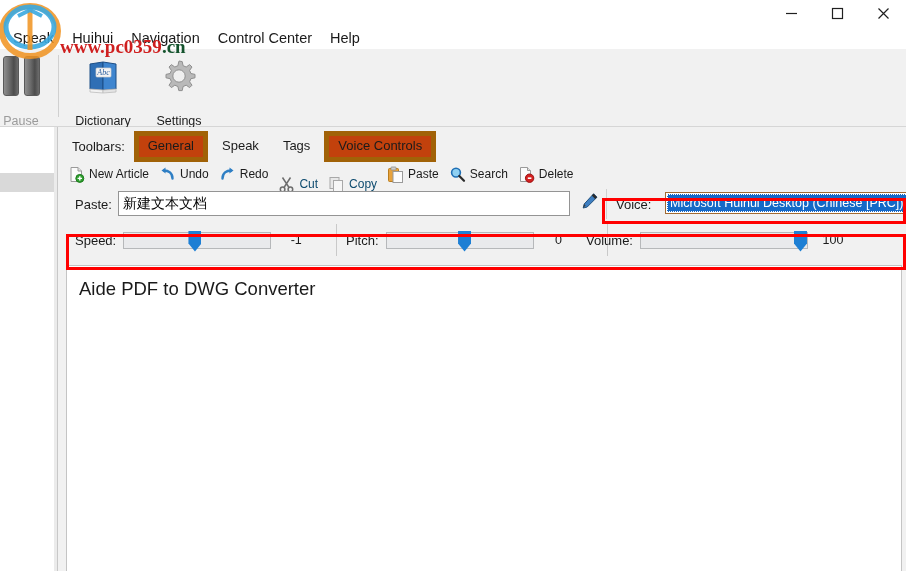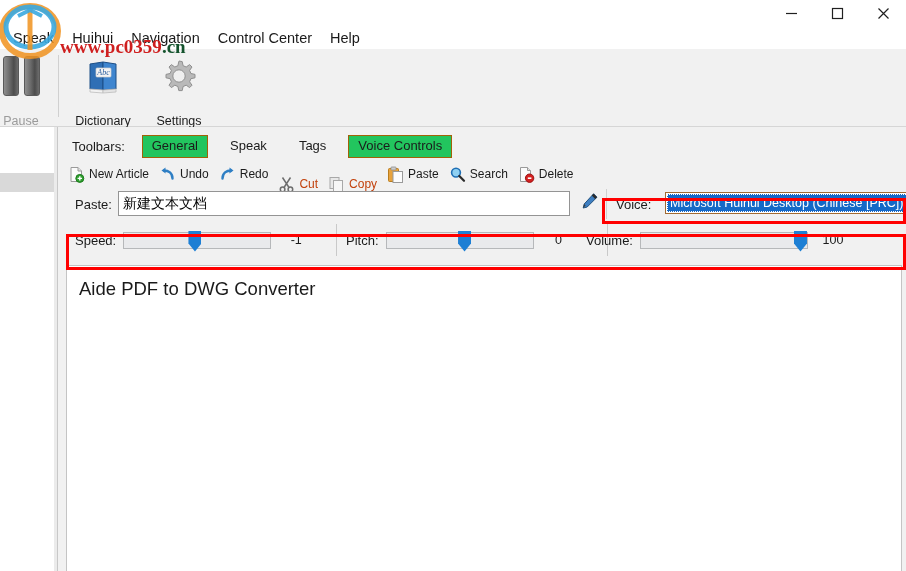--- a/index.html
+++ b/index.html
@@ -144,60 +144,59 @@
   }
 
   
   .tbrow {
     position: absolute;
     left: 0; top: 6px; right: 0; height: 26px;
     display: flex;
     align-items: center;
     padding-left: 14px;
     box-sizing: border-box;
-    gap: 8px;
   }
   .tb-label {
     font-size: 13px;
     color: #1b1b1b;
     margin-right: 9px;
   }
   .tb-chip {
     font-size: 13px;
     color: #1b1b1b;
     padding: 2px 9px 3px;
     margin-right: 4px;
     border: 1px solid transparent;
     line-height: 16px;
     white-space: nowrap;
   }
   .tb-chip.active {
-    background: #22c55e;
-    border: 1px solid #a16207;
+    background: #c2410c;
+    border: 5px solid #a16207;
   }
 
   
   .actionrow {
     position: absolute;
     left: 0; top: 34px; right: 0; height: 26px;
     display: flex;
     align-items: center;
     padding-left: 10px;
     box-sizing: border-box;
   }
   .act {
     display: flex;
     align-items: center;
     gap: 4px;
     margin-right: 10px;
     font-size: 12px;
     color: #1b1b1b;
     white-space: nowrap;
   }
-  .act.disabled { color: #c2410c; margin-top: 20px; }
+  .act.disabled { color: #0c4a6e; margin-top: 20px; }
   .act .aicon { width: 17px; height: 17px; display:flex; align-items:center; justify-content:center; }
 
   
   .field-row {
     position: absolute;
     left: 0; top: 62px; right: 0; height: 30px;
   }
   .lbl-small { font-size: 13px; color: #1b1b1b; }
 
   .title-label { position:absolute; left: 17px; top: 8px; }

